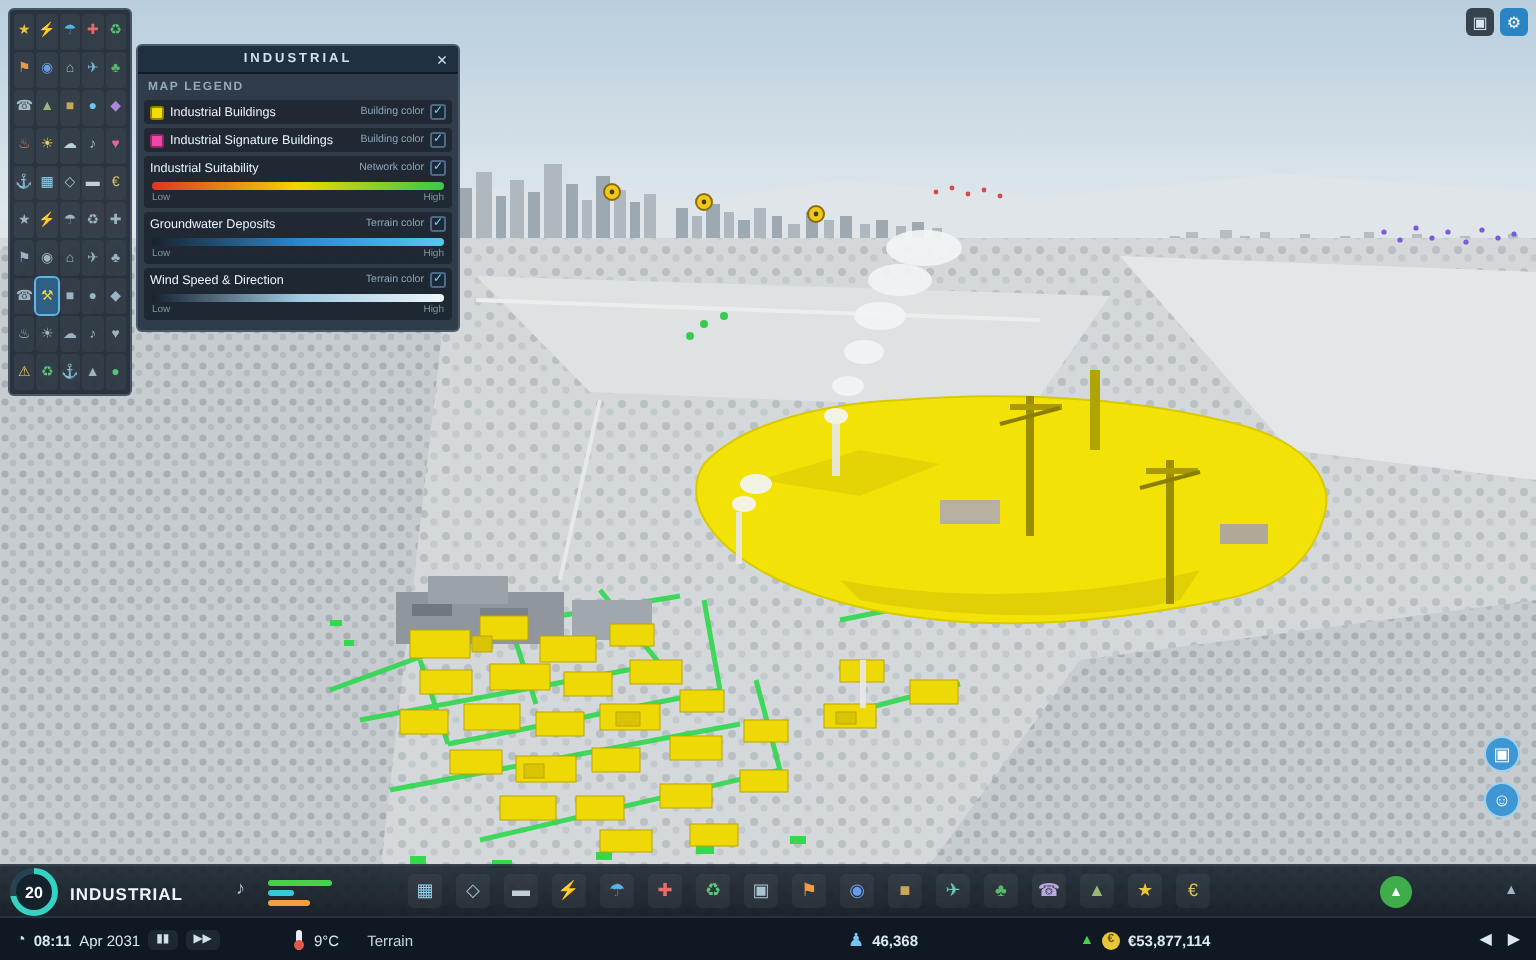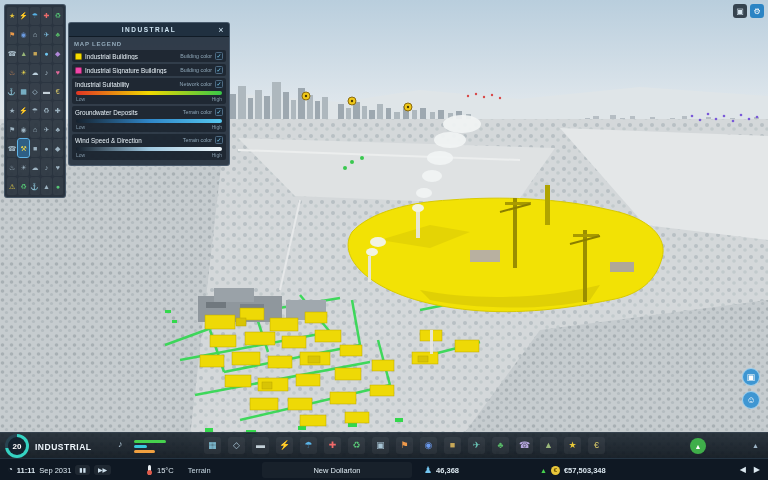--- a/index.html
+++ b/index.html
@@ -466,39 +466,36 @@
       <div class="t-ic" style="color: rgb(232, 200, 56);">★</div>
       <div class="t-ic" style="color: rgb(216, 200, 104);">€</div>
     </div>
   <div class="prog-btn">▲</div>
   <div class="collapse">▲</div>
 </div>
 
 <div class="statusbar">
   <div class="sb sb-time">
     <span class="ic">◔</span>
-    <span class="bold">11:11</span>
-    <span>Sep 2031</span>
+    <span class="bold">08:11</span>
+    <span>Apr 2031</span>
     <span class="ctrl">▮▮</span>
     <span class="ctrl">▶▶</span>
   </div>
   <div class="sb sb-temp">
     <span class="thermo"></span>
-    <span>15°C</span>
+    <span>9°C</span>
     <span class="season">Terrain</span>
-  </div>
-  <div class="sb sb-dist">
-    <span>New Dollarton</span>
   </div>
   <div class="sb sb-pop">
     <span class="person">♟</span>
     <span class="bold">46,368</span>
   </div>
   <div class="sb sb-money">
     <span class="trend">▲</span>
     <span class="coin">€</span>
-    <span class="bold">€57,503,348</span>
+    <span class="bold">€53,877,114</span>
   </div>
   <div class="sb sb-arrows">
     <span class="ic">◀</span>
     <span class="ic">▶</span>
   </div>
 </div>
 
 </body></html>

